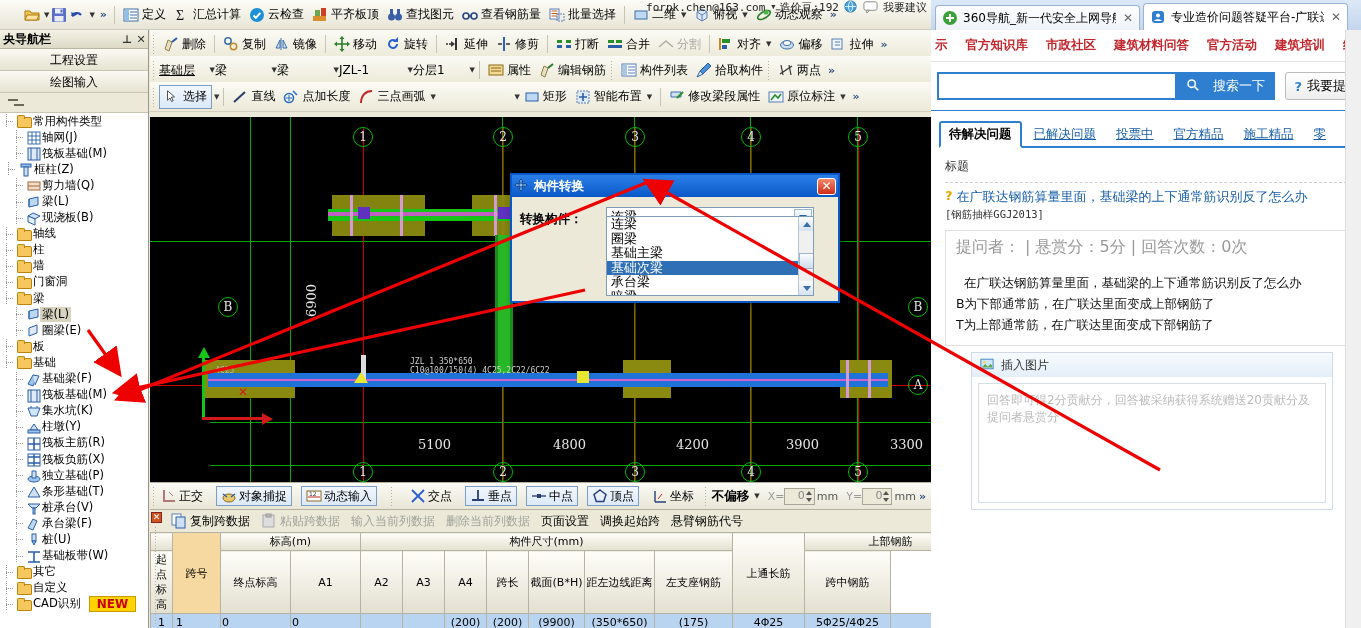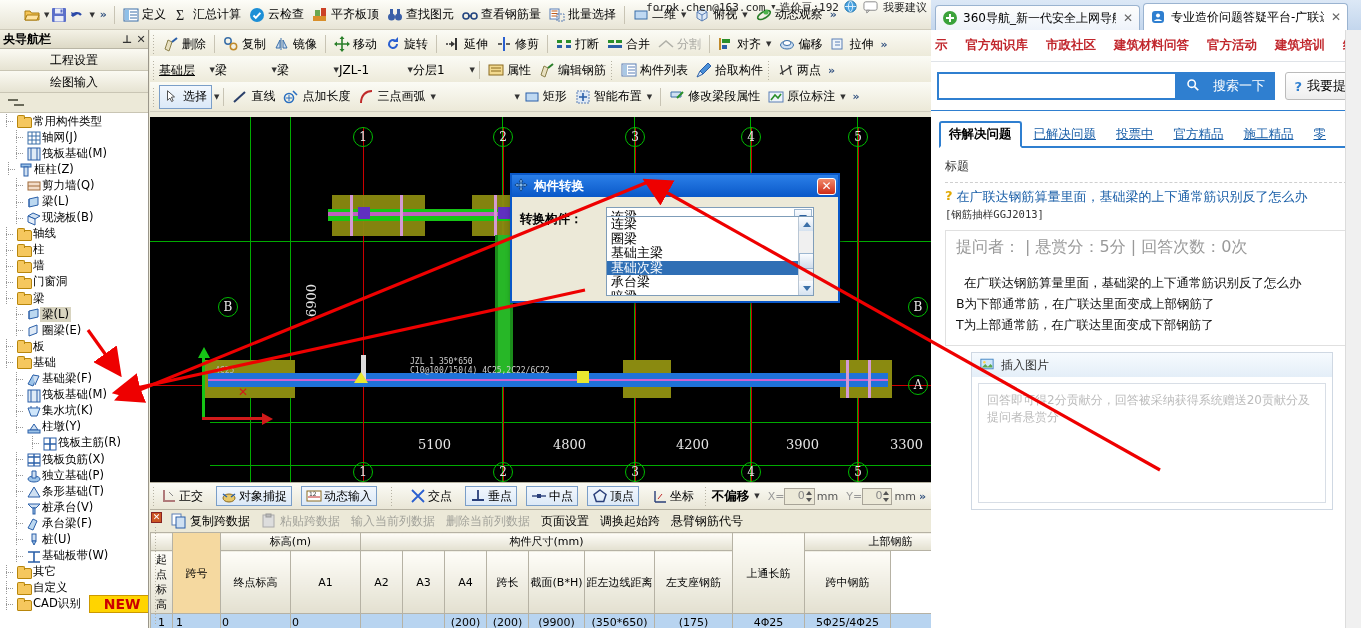--- a/index.html
+++ b/index.html
@@ -668,21 +668,21 @@
           <span class="lbl">集水坑(K)</span>
         </div>
         <div class="tnode" style="padding-left: 12px;">
           <span class="dot-ind"></span>
           <span class="ic" style="width: 14px; height: 14px;"><svg width="16" height="16" viewBox="0 0 16 16">
               <path d="M4 10l4-6 4 6z" fill="#cfe0f2" stroke="#2a5fa8"></path>
               <rect x="2" y="10" width="12" height="3" fill="#9cc3e8" stroke="#2a5fa8"></rect>
             </svg></span>
           <span class="lbl">柱墩(Y)</span>
         </div>
-        <div class="tnode" style="padding-left: 28px; text-align: right;">
+        <div class="tnode" style="padding-left: 12px; text-align: right;">
           <span class="dot-ind"></span>
           <span class="ic" style="width: 14px; height: 14px;"><svg width="16" height="16" viewBox="0 0 16 16">
               <rect x="2" y="2" width="12" height="12" fill="none" stroke="#2a5fa8"></rect>
               <path d="M8 2v12M2 8h12" stroke="#2a5fa8" stroke-width="1.6"></path>
             </svg></span>
           <span class="lbl">筏板主筋(R)</span>
         </div>
         <div class="tnode" style="padding-left: 12px;">
           <span class="dot-ind"></span>
           <span class="ic" style="width: 14px; height: 14px;"><svg width="16" height="16" viewBox="0 0 16 16">
@@ -745,21 +745,21 @@
         <div class="tnode" style="padding-left: 2px;">
           <span class="dot-ind"></span>
           <span class="folder"></span>
           <span class="lbl">自定义</span>
         </div>
         <div class="tnode" style="padding-left: 2px;">
           <span class="dot-ind"></span>
           <span class="folder"></span>
           <span class="lbl">CAD识别</span>
           <span style="margin-left: 2px;"></span>
-          <span style="background: rgb(255, 212, 0); color: rgb(204, 0, 0); font-size: 14px; font-weight: bold; padding: 0px 14px; margin-left: 4px; border: 1px solid rgb(204, 153, 0);">NEW</span>
+          <span style="background: rgb(255, 212, 0); color: rgb(204, 0, 0); font-size: 12px; font-weight: bold; padding: 0px 7px; margin-left: 4px; border: 1px solid rgb(204, 153, 0);">NEW</span>
         </div>
       </div>
   </div>
 
   <div class="cad">
 
     <div class="cadline-v" style="left:100px;top:0;height:365px;"></div>
     <div class="cadline-v" style="left:140px;top:0;height:365px;"></div>
     <div class="cadline-v" style="left:352px;top:0;height:365px;"></div>
     <div class="cadline-v" style="left:484px;top:0;height:365px;"></div>

